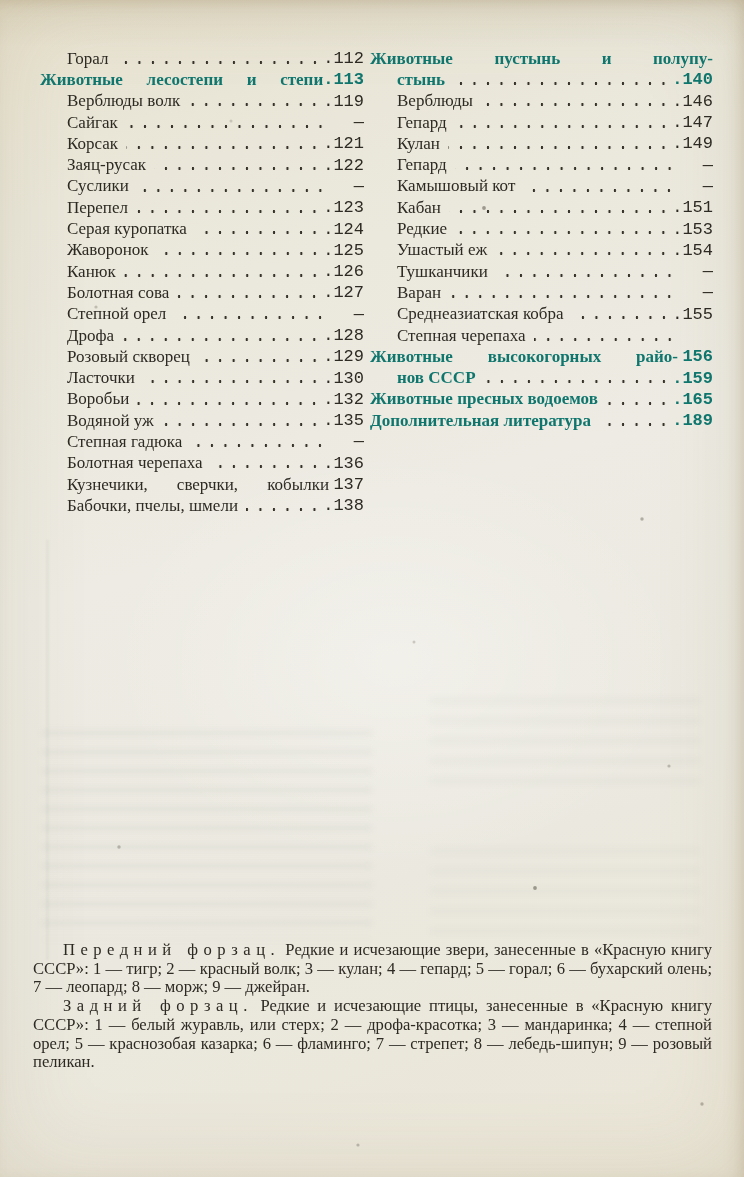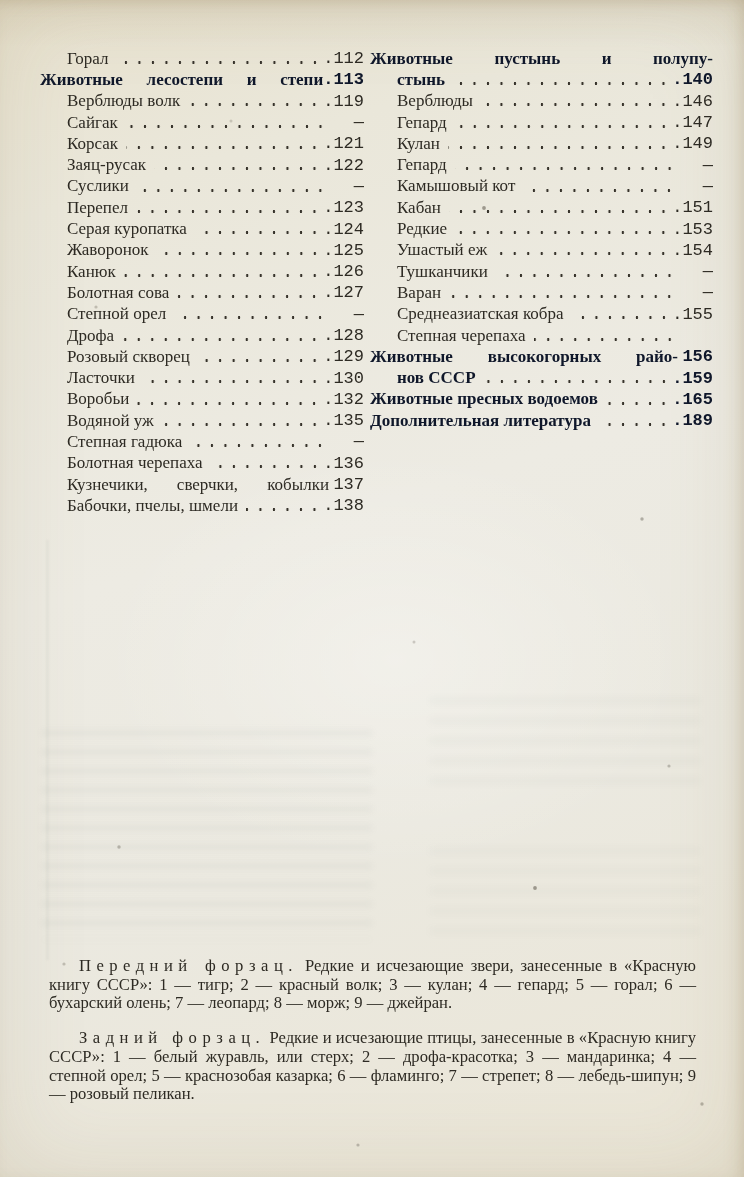--- a/index.html
+++ b/index.html
@@ -28,21 +28,21 @@
   }
   .toc-col { display: block; }
   .row {
     display: flex;
     align-items: center;
     height: 21.3px;
     overflow: hidden;
   }
   .row .label { white-space: nowrap; flex: 0 0 auto; }
   .row.indent .label { padding-left: 27px; }
-  .row.bold { font-weight: 700; color: #0f172a; }
+  .row.bold { font-weight: 700; color: #0f766e; }
   .row.justify .label {
     flex: 1 1 auto;
     white-space: normal;
     text-align: justify;
     text-align-last: justify;
   }
   .leader {
     flex: 1 1 auto;
     align-self: flex-end;
     height: 5px;
@@ -63,21 +63,21 @@
 
   
   .captions {
     position: absolute;
     left: 33px; top: 941px;
     width: 679px;
     font-size: 16.6px;
     line-height: 18.7px;
   }
   .caption {
-    margin: 16px;
+    margin: 0;
     text-align: justify;
     text-indent: 30px;
   }
   .leadin { letter-spacing: 0.33em; }
 
   
   .showthrough {
     position: absolute;
     filter: blur(3px);
     opacity: 0.5;

